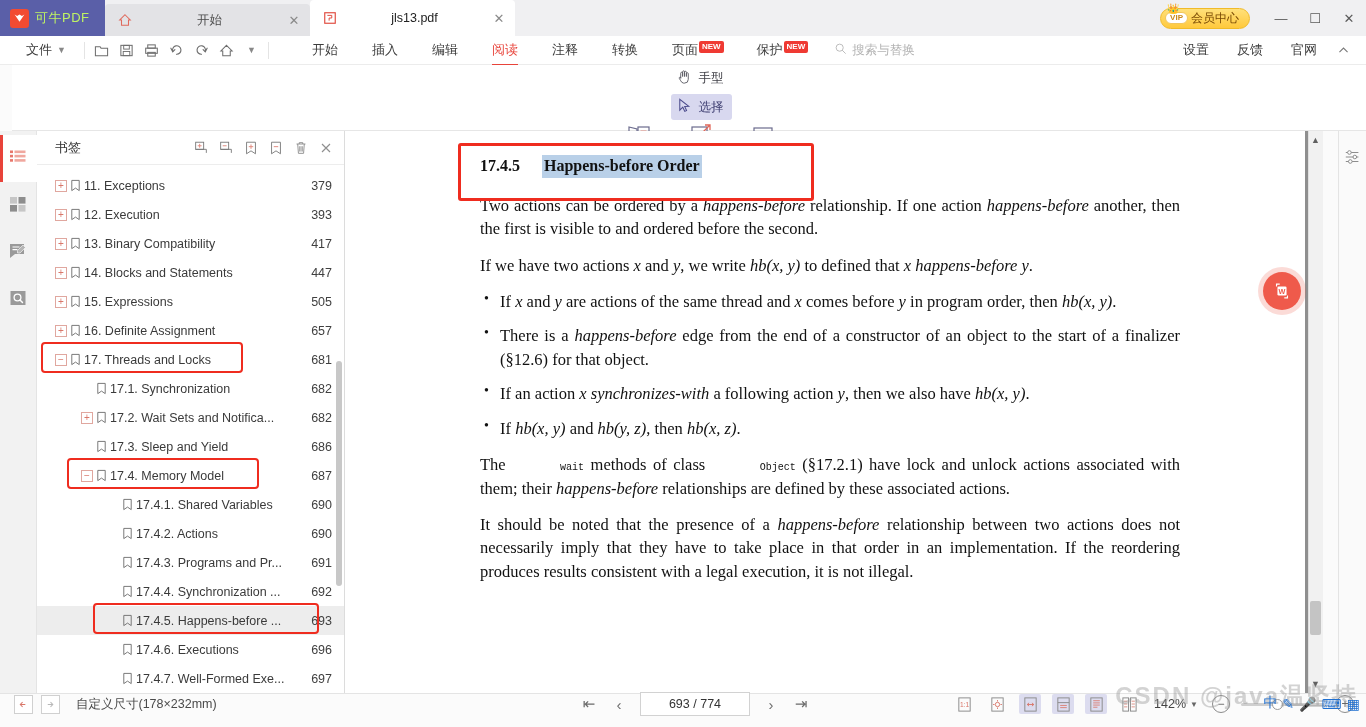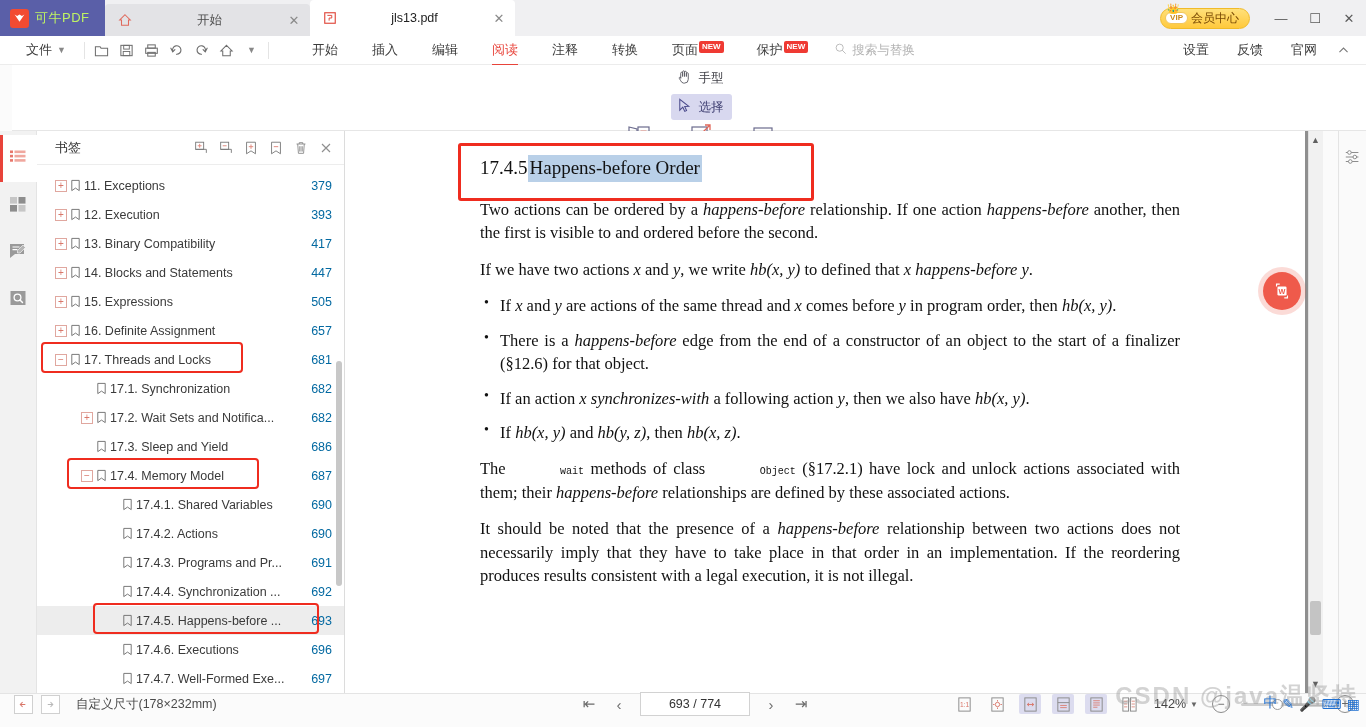--- a/index.html
+++ b/index.html
@@ -173,21 +173,21 @@
     padding-right:12px; position:relative;
   }
   .bmrow.sel { background:#ededed; }
   .bm-toggle {
     width:12px; height:12px; border:1px solid #e0a79f; color:#d9776a;
     font-size:10px; line-height:9px; text-align:center; flex:0 0 12px; background:#fff;
   }
   .bm-toggle.blank { border:none; background:transparent; }
   .bm-ico { width:17px; flex:0 0 17px; display:flex; align-items:center; justify-content:center; }
   .bm-label { flex:1; white-space:nowrap; overflow:hidden; }
-  .bm-page { color:#0369a1; font-size:12.5px; }
+  .bm-page { color:#404040; font-size:12.5px; }
   .redbox {
     position:absolute; border:2.5px solid #ef2c1f; border-radius:4px; pointer-events:none;
   }
   .bmscroll {
     position:absolute; right:2px; top:230px; width:6px; height:225px;
     background:#c8c8c8; border-radius:3px;
   }
 
   
   .docarea {
@@ -196,21 +196,21 @@
   }
   .page {
     position:absolute; left:0px; top:0px; width:960px; height:562px; background:#ffffff;
   }
   .doc {
     position:absolute; left:135px; top:24px; width:700px;
     font-family:"Liberation Serif","DejaVu Serif", serif;
     color:#111; font-size:16.5px; line-height:1.42; text-align:justify;
   }
   .doc h3 {
-    font-size:19px; font-weight:normal; margin:0 0 16px 0; display:flex; 
+    font-size:16px; font-weight:bold; margin:0 0 16px 0; display:flex; gap:22px;
   }
   .hl { background:#b9d0e8; padding:0 2px; }
   .doc p { margin:0 0 13px 0; }
   .doc ul { list-style:none; margin:0 0 13px 0; padding:0; }
   .doc li { position:relative; padding-left:20px; margin-bottom:11px; }
   .doc li::before {
     content:"\2022"; position:absolute; left:4px; top:-1px; font-size:14px;
   }
   .mono { font-family:"Liberation Mono","DejaVu Sans Mono", monospace; font-size:10px;margin-left:48px; }
   .it { font-style:italic; }

